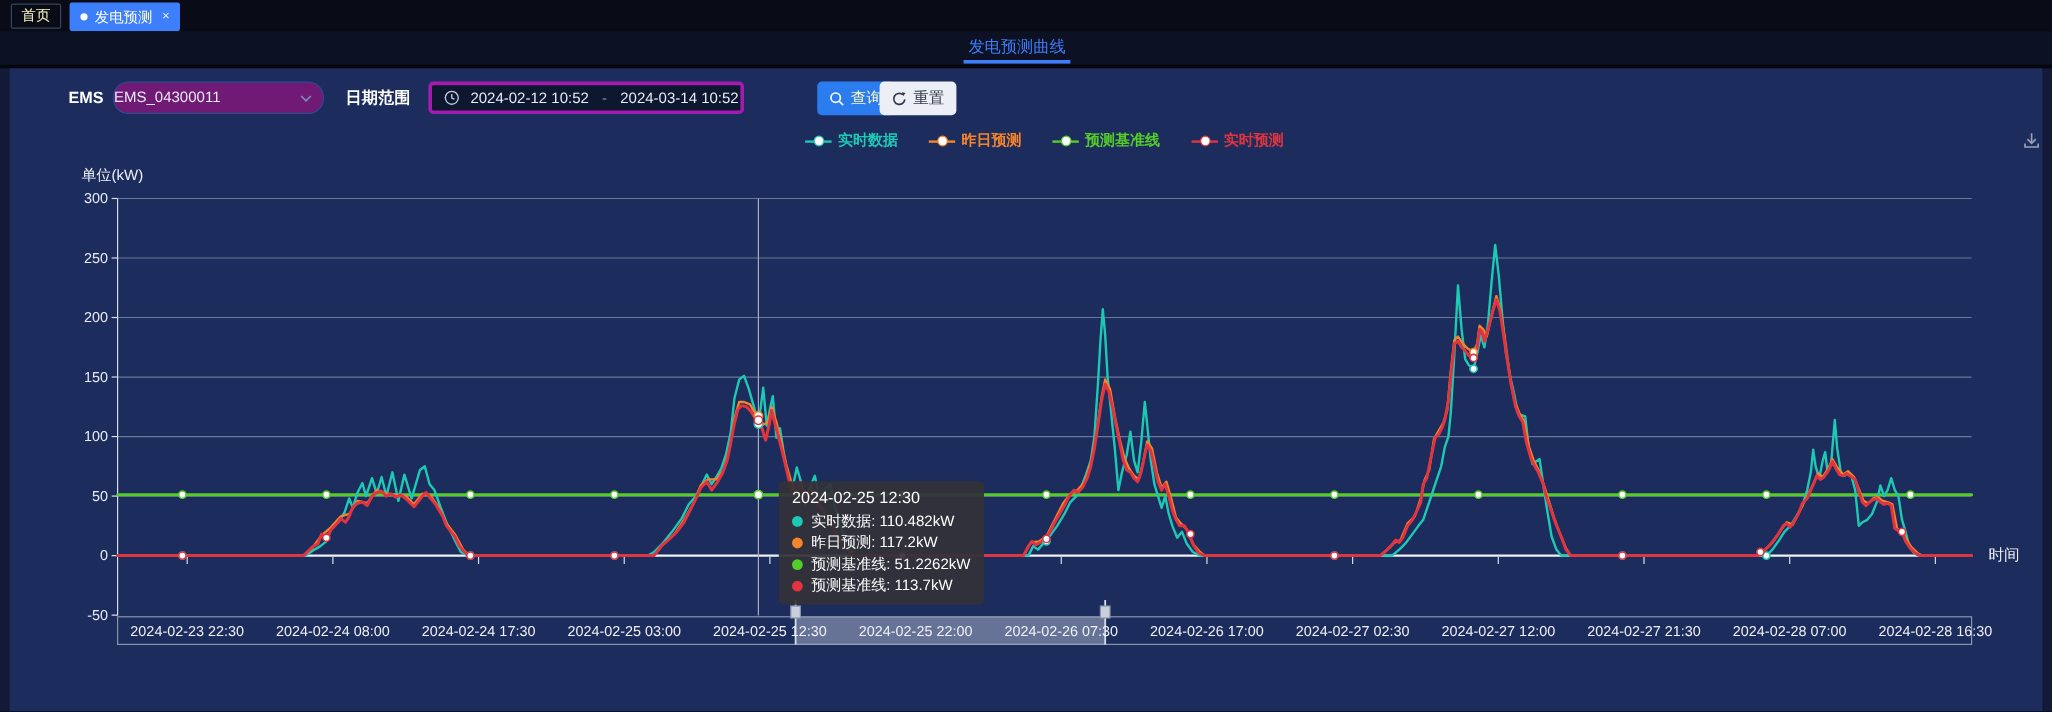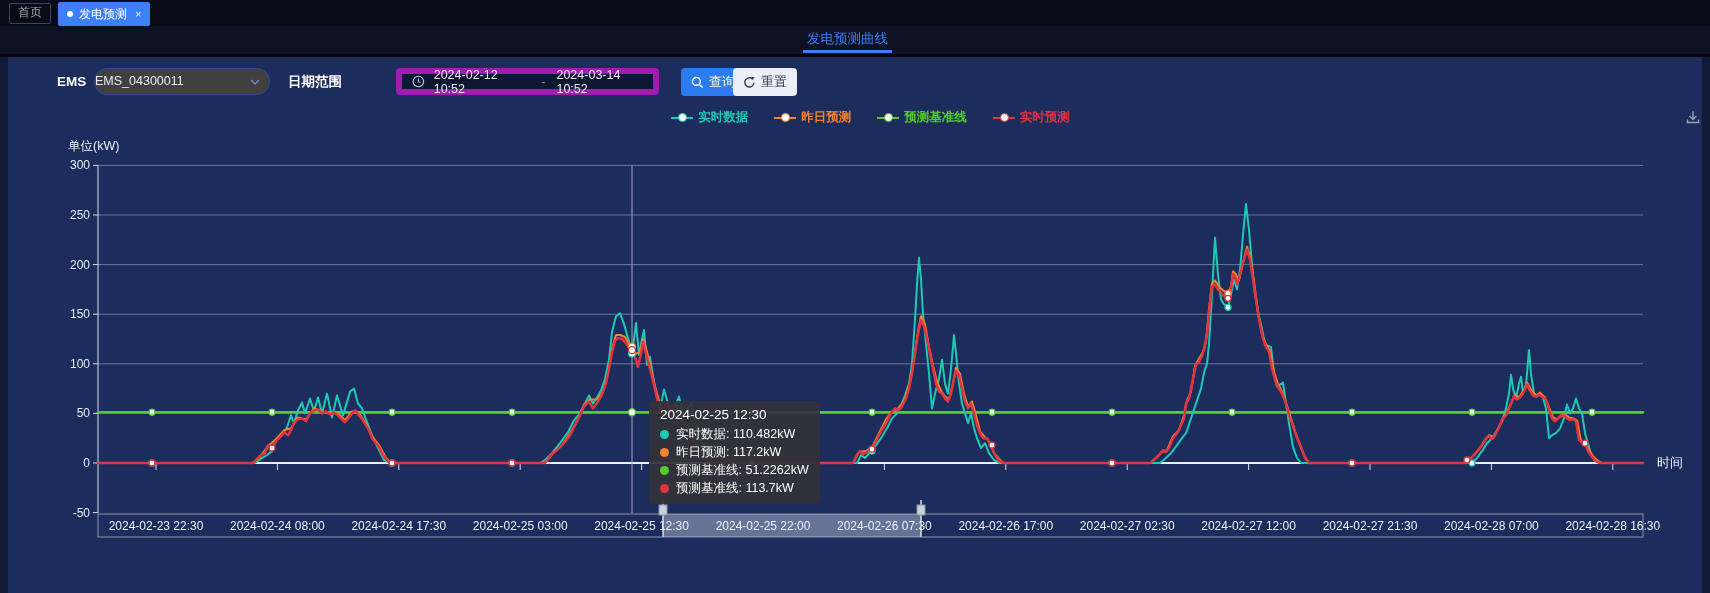--- a/index.html
+++ b/index.html
@@ -1,34 +1,34 @@
 <!DOCTYPE html>
 <html><head>
 <meta charset="utf-8">
 <style>
   html,body{margin:0;padding:0;background:#05070D;}
   #app{position:relative;width:1710px;height:593px;background:#0A0E1B;font-family:"Liberation Sans",sans-serif;overflow:hidden;}
   
   .tabbar{position:absolute;left:0;top:0;width:100%;height:26px;background:#090C17;}
-  .tab-home{position:absolute;left:9px;top:3px;width:40px;height:19px;border:1px solid #39445F;border-radius:2px;color:#a3a3a3;font-size:12px;line-height:19px;text-align:center;cursor:pointer;font-family:Liberation Mono, monospace;}
+  .tab-home{position:absolute;left:9px;top:3px;width:40px;height:19px;border:1px solid #39445F;border-radius:2px;color:#fef9c3;font-size:12px;line-height:19px;text-align:center;cursor:pointer;}
   .tab-active{position:absolute;left:58px;top:2px;height:22px;background:#3D7EFB;border-radius:2px;color:#fff;font-size:12px;display:flex;align-items:center;padding:1px 9px;gap:6px;cursor:pointer;}
   .tab-dot{width:6px;height:6px;border-radius:50%;background:#fff;}
   .tab-close{font-size:11px;opacity:.9;margin-left:2px;cursor:pointer;}
   
   .subnav{position:absolute;left:0;top:26px;width:100%;height:28px;background:#0C1223;border-bottom:3px solid #05070D;display:flex;align-items:center;flex-direction:column;}
   .subnav-item{position:relative;height:28px;line-height:26px;font-size:13.5px;color:#E8EAF0;margin-left:9px;margin-right:24px;cursor:pointer;white-space:nowrap;}
   .subnav-item.active{color:#3E7CFA;}
   .subnav-item.active::after{content:"";position:absolute;left:-4px;right:-4px;bottom:-1px;height:3px;background:#3E7CFA;}
   .content-bg{position:absolute;left:0;top:57px;width:100%;height:536px;background:#121A38;}
   .panel{position:absolute;left:8px;top:57px;width:1694px;height:536px;background:#1C2C5C;}
   
   .flabel{position:absolute;color:#FFFFFF;font-weight:bold;font-size:13.5px;height:28px;line-height:28px;}
-  .ems-select{position:absolute;left:94px;top:68px;width:176px;height:27px;box-sizing:border-box;background:#404040;border:1px solid #2E4A8F;border-radius:13px;color:#E8ECF5;font-size:12.5px;line-height:25px;cursor:pointer;}
+  .ems-select{position:absolute;left:94px;top:68px;width:176px;height:27px;box-sizing:border-box;background:#701a75;border:1px solid #2E4A8F;border-radius:13px;color:#E8ECF5;font-size:12.5px;line-height:25px;cursor:pointer;}
   .chev{position:absolute;right:9px;top:9px;}
-  .date-box{position:absolute;left:357px;top:68px;width:263px;height:27px;box-sizing:border-box;background:#0D1730;border:6px solid #a21caf;border-radius:4px;color:#E8ECF5;font-size:12.5px;display:flex;align-items:center;cursor:pointer;margin-left:39px;}
+  .date-box{position:absolute;left:357px;top:68px;width:263px;height:27px;box-sizing:border-box;background:#0D1730;border:3px solid #a21caf;border-radius:4px;color:#E8ECF5;font-size:12.5px;display:flex;align-items:center;cursor:pointer;}
   .date-sep{color:#8A94A8;margin:0 11px;}
   .btn{position:absolute;top:68px;width:64px;height:28px;border-radius:4px;font-size:13px;display:flex;align-items:center;justify-content:center;gap:5px;cursor:pointer;}
   .btn-query{left:681px;background:#2B7CEE;color:#fef9c3;}
   .btn-reset{left:733px;background:#ECEFF5;color:#30394C;}
   
   .legend{position:absolute;left:98px;top:109px;width:1545px;display:flex;justify-content:center;gap:26px;}
   .legend-item{display:flex;align-items:center;gap:5px;font-size:12.5px;cursor:pointer;white-space:nowrap;font-weight:bold;}
   .legend-marker{position:relative;width:22px;height:2px;}
   .legend-marker i{position:absolute;left:7px;top:-4px;width:7px;height:7px;border-radius:50%;background:#fff;border:1.5px solid;}
   

